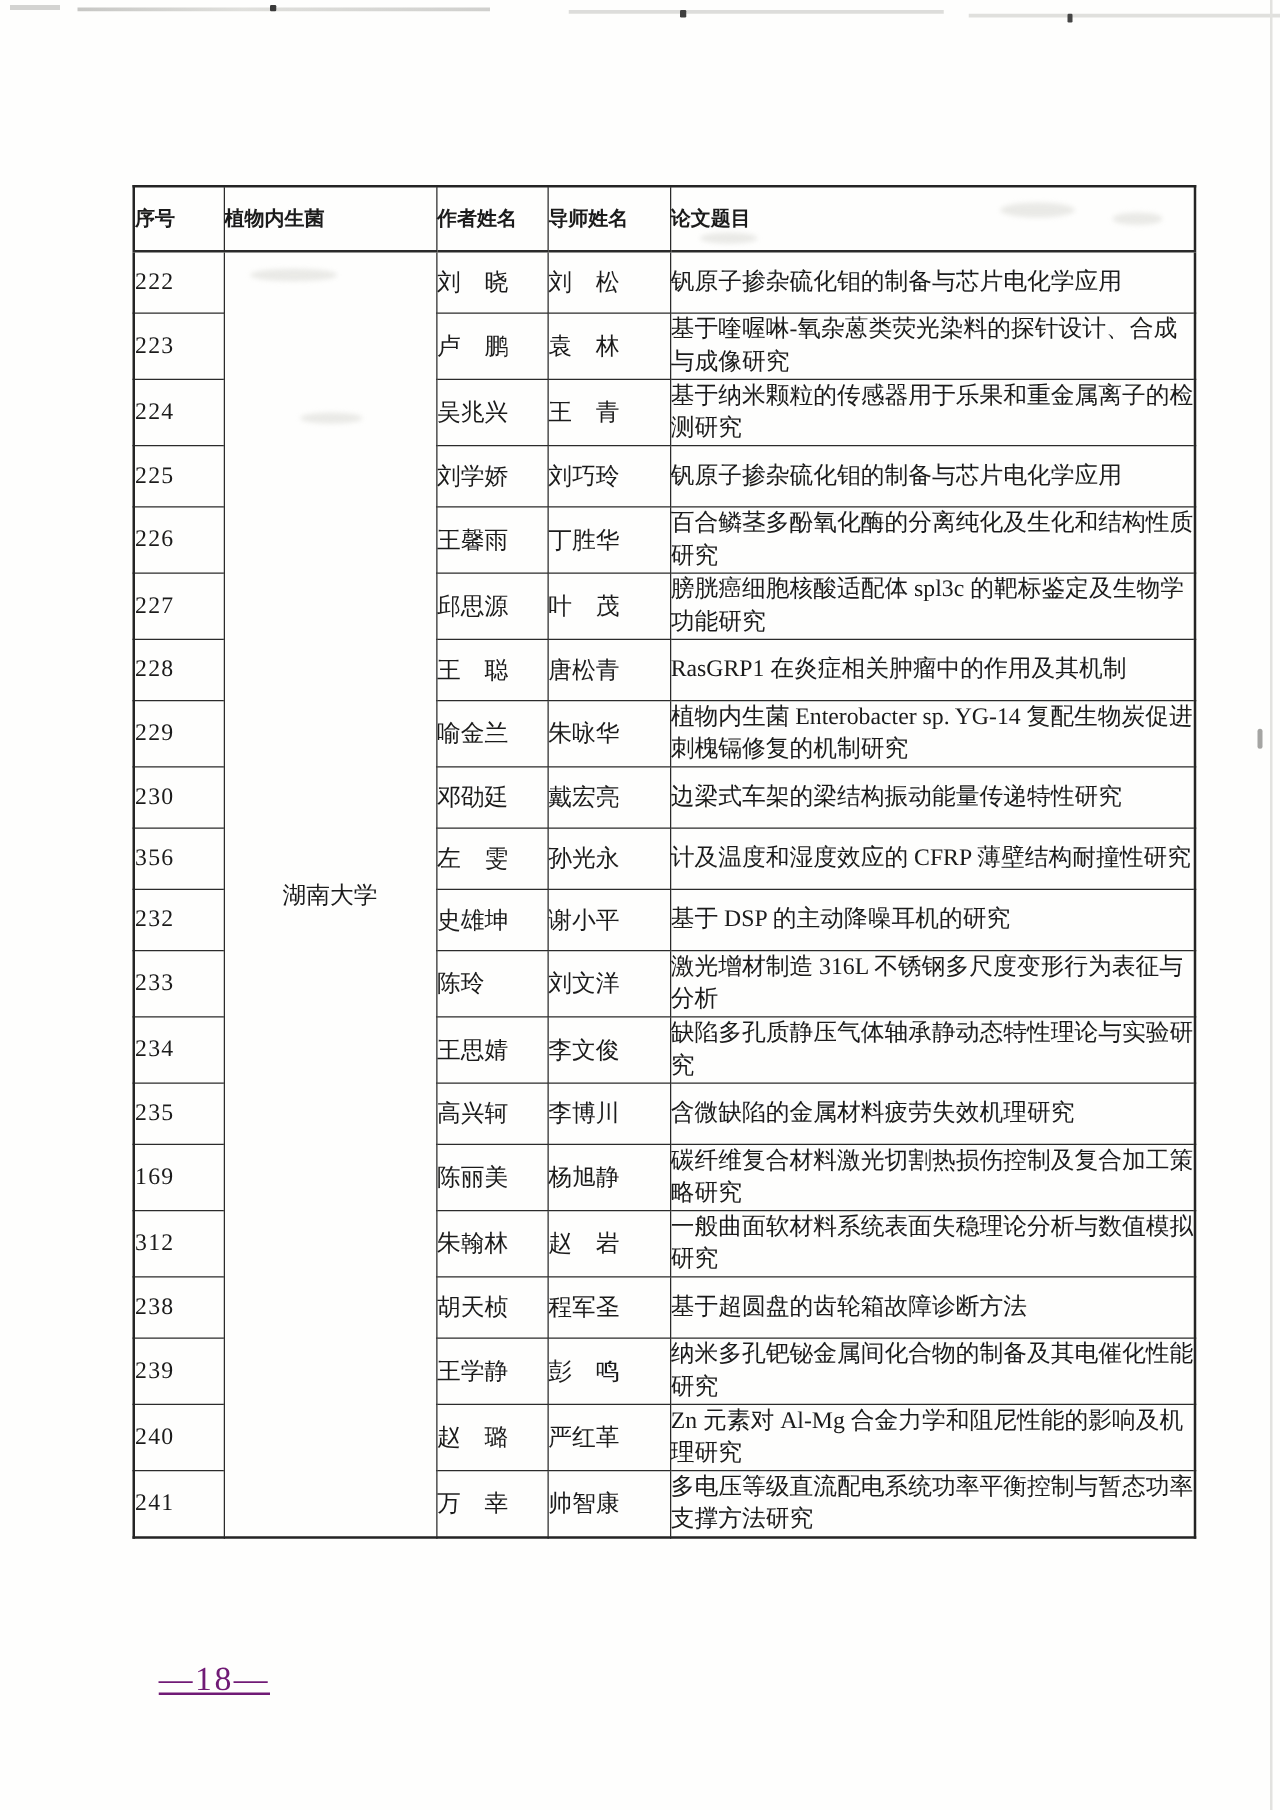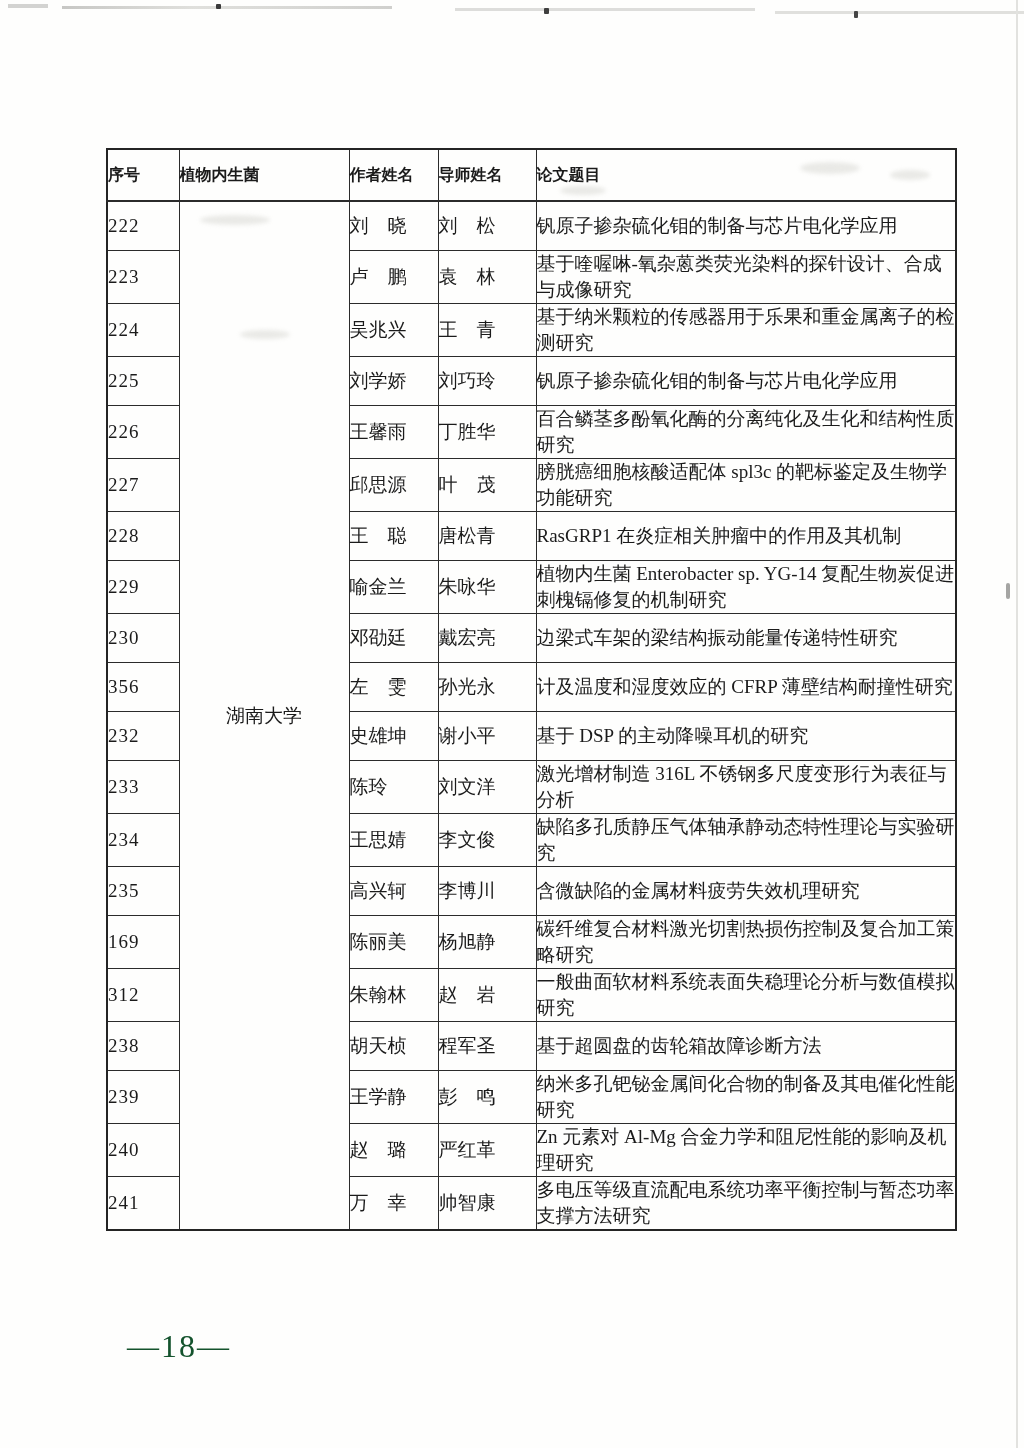--- a/index.html
+++ b/index.html
@@ -85,23 +85,24 @@
     padding: 3px 9px 3px 10px;
     line-height: 26px;
     font-size: 19px;
   }
 
   
   .page-number {
     position: absolute;
     left: 127px;
     top: 1328px;
-    font-size: 32px;
+    font-size: 27px;
     letter-spacing: 2px;
-    color: #14532d;
+    color: #701a75;
+    text-decoration: underline;
   }
 </style>
 </head>
 <body>
 
 <div class="page">
 
   <div class="artifact top-line-0"></div>
   <div class="artifact top-line-1"></div>
   <div class="artifact top-line-2"></div>

